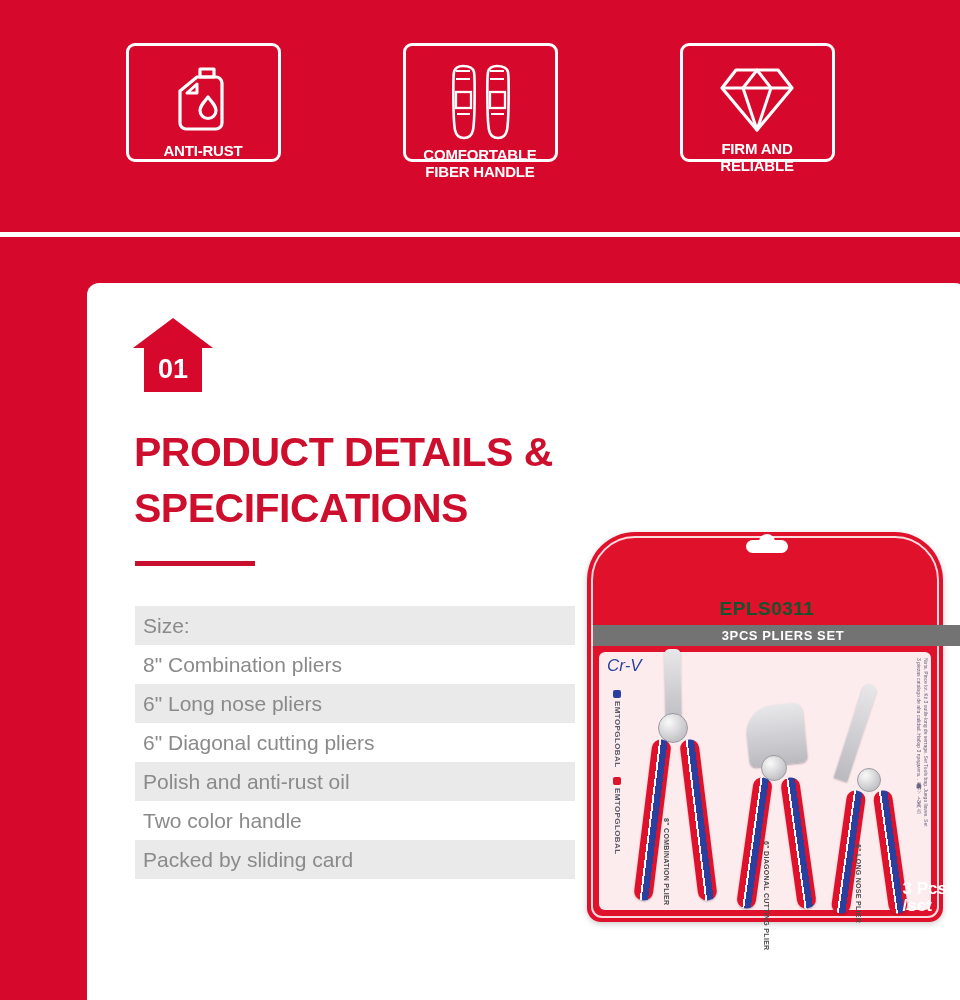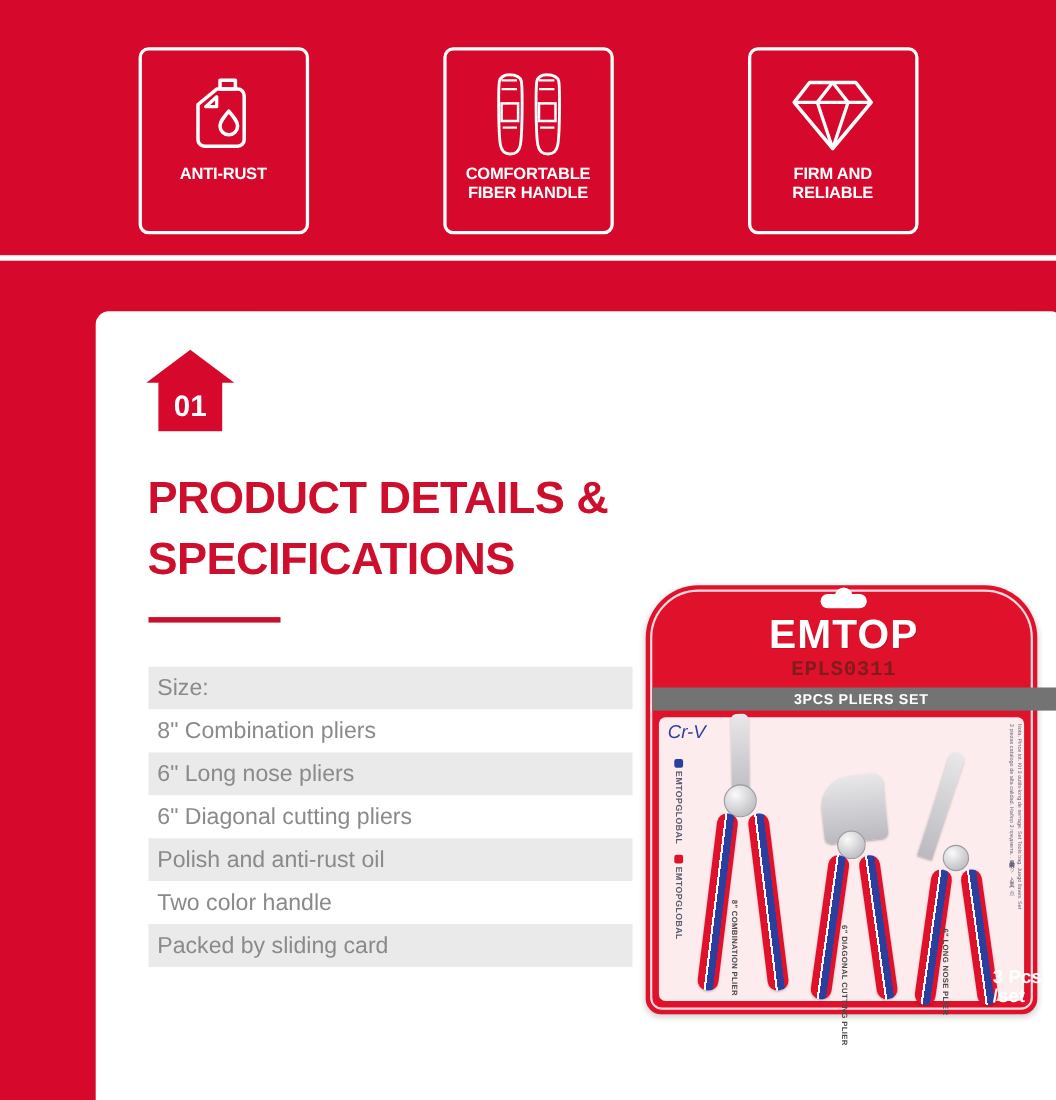--- a/index.html
+++ b/index.html
@@ -15,21 +15,21 @@
   .banner {
     position: absolute; left: 0; top: 0; width: 960px; height: 232px;
     background: #d6082b;
   }
   .badges {
     position: absolute; left: 0; top: 43px; width: 960px; height: 155px;
     display: flex; justify-content: center; align-items: flex-start;
     gap: 122px;
   }
   .badge {
-    width: 155px; height: 170px;
+    width: 155px; height: 119px;
     border: 3px solid #ffffff; border-radius: 9px;
     display: flex; flex-direction: column;
     align-items: center; justify-content: flex-start;
     padding-top: 16px;
   }
   .badge-icon { height: 84px; display: flex; align-items: center; justify-content: center; }
   .badge-label {
     color: #ffffff; font-weight: bold; font-size: 15px;
     line-height: 17px; text-align: center; letter-spacing: -0.2px;
     margin-top: 4px; width: 148px;
@@ -127,22 +127,22 @@
     width:16px; height:12px; background:#ffffff; border-radius:8px 8px 0 0;
   }
   .pack-logo {
     position: absolute; left: 0; top: 28px; width: 380px;
     text-align: center; color: #ffffff;
     font-size: 37px; font-weight: bold; letter-spacing: 1px;
     text-shadow: 1px 1px 0 rgba(0,0,0,0.12);
   }
   .pack-model {
     position: absolute; left: 0; top: 70px; width: 380px;
-    text-align: center; color: #7f1d1d;
-    font-size: 19px; font-weight: bold; letter-spacing: 0.5px; font-family: Liberation Mono, monospace;
+    text-align: center; color: #14532d;
+    font-size: 19px; font-weight: bold; letter-spacing: 0.5px;
   }
   .pack-band {
     position: absolute; left: 16px; top: 97px; width: 380px; height: 21px;
     background: #737373;
     display: flex; align-items: center; justify-content: center;
     color: #ffffff; font-size: 13px; font-weight: bold; letter-spacing: 0.6px;
   }
   .pack-window {
     position: absolute; left: 22px; top: 124px;
     width: 332px; height: 258px;
@@ -275,21 +275,20 @@
       <div class="spec-row plain">Two color handle</div>
       <div class="spec-row alt">Packed by sliding card</div>
     </div>
 
     <div class="pack">
       <div class="pack-inner">
 
         <div class="pack-card"></div>
         <div class="hang-hole"></div>
 
-        <div class="pack-logo">EMTOP</div>
         <div class="pack-model">EPLS0311</div>
         <div class="pack-band">3PCS PLIERS SET</div>
 
         <div class="pack-window"></div>
 
         <div class="crv">Cr-V</div>
 
         <div class="social">
           <span class="soc-line">
             <span class="sdot"></span>

